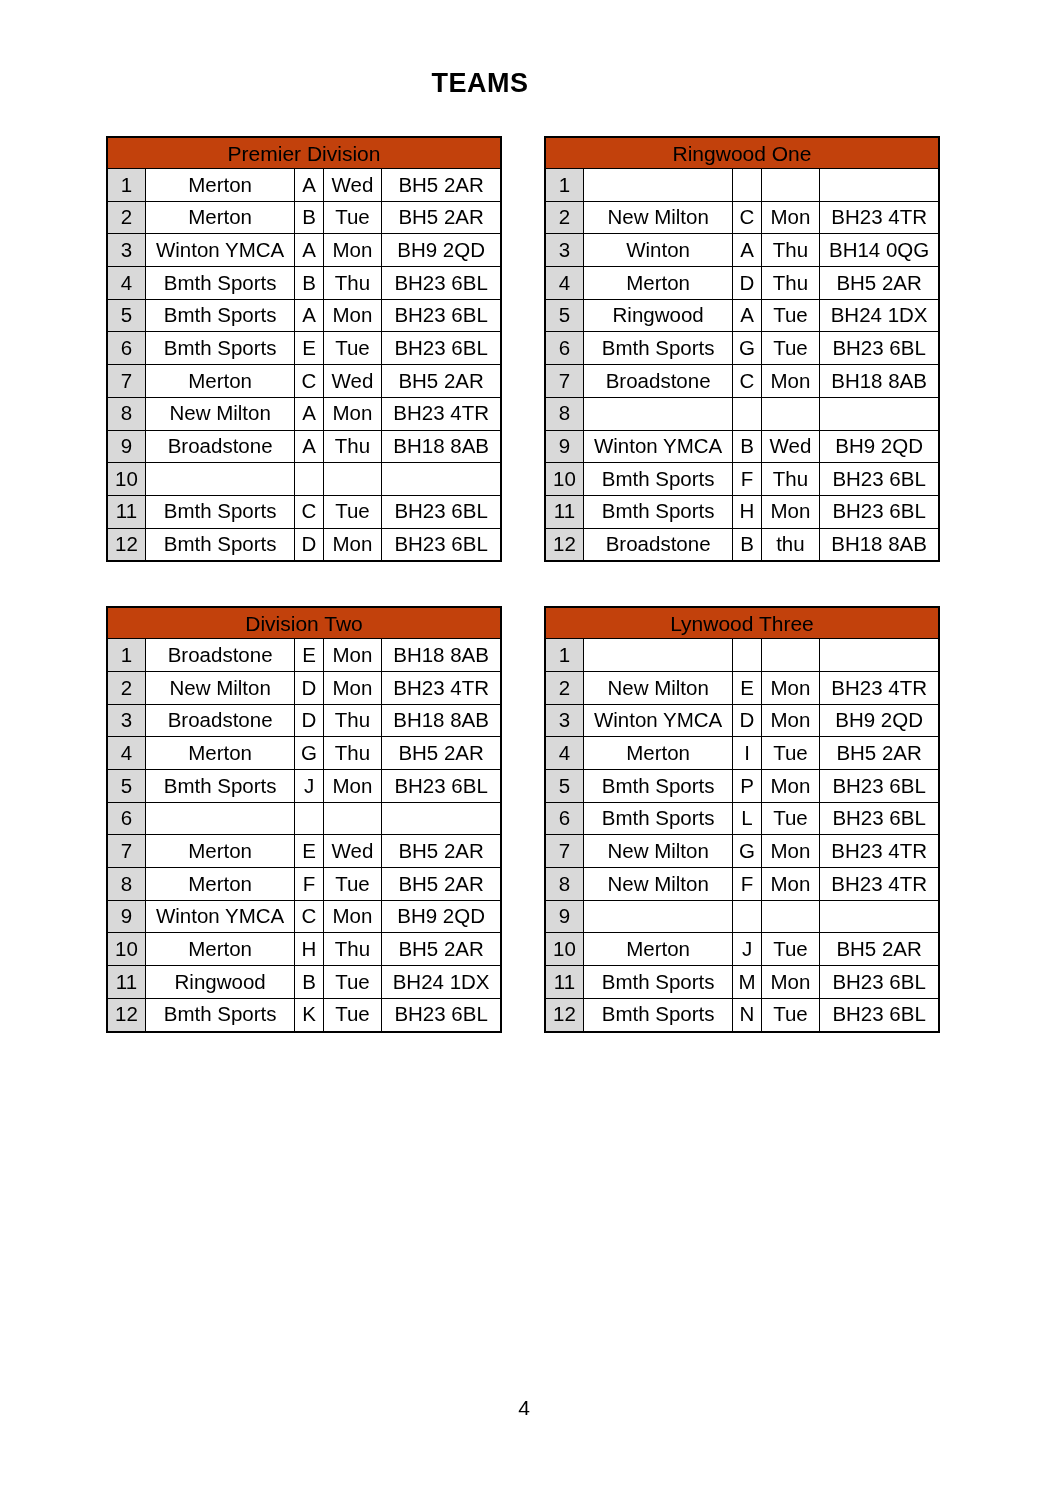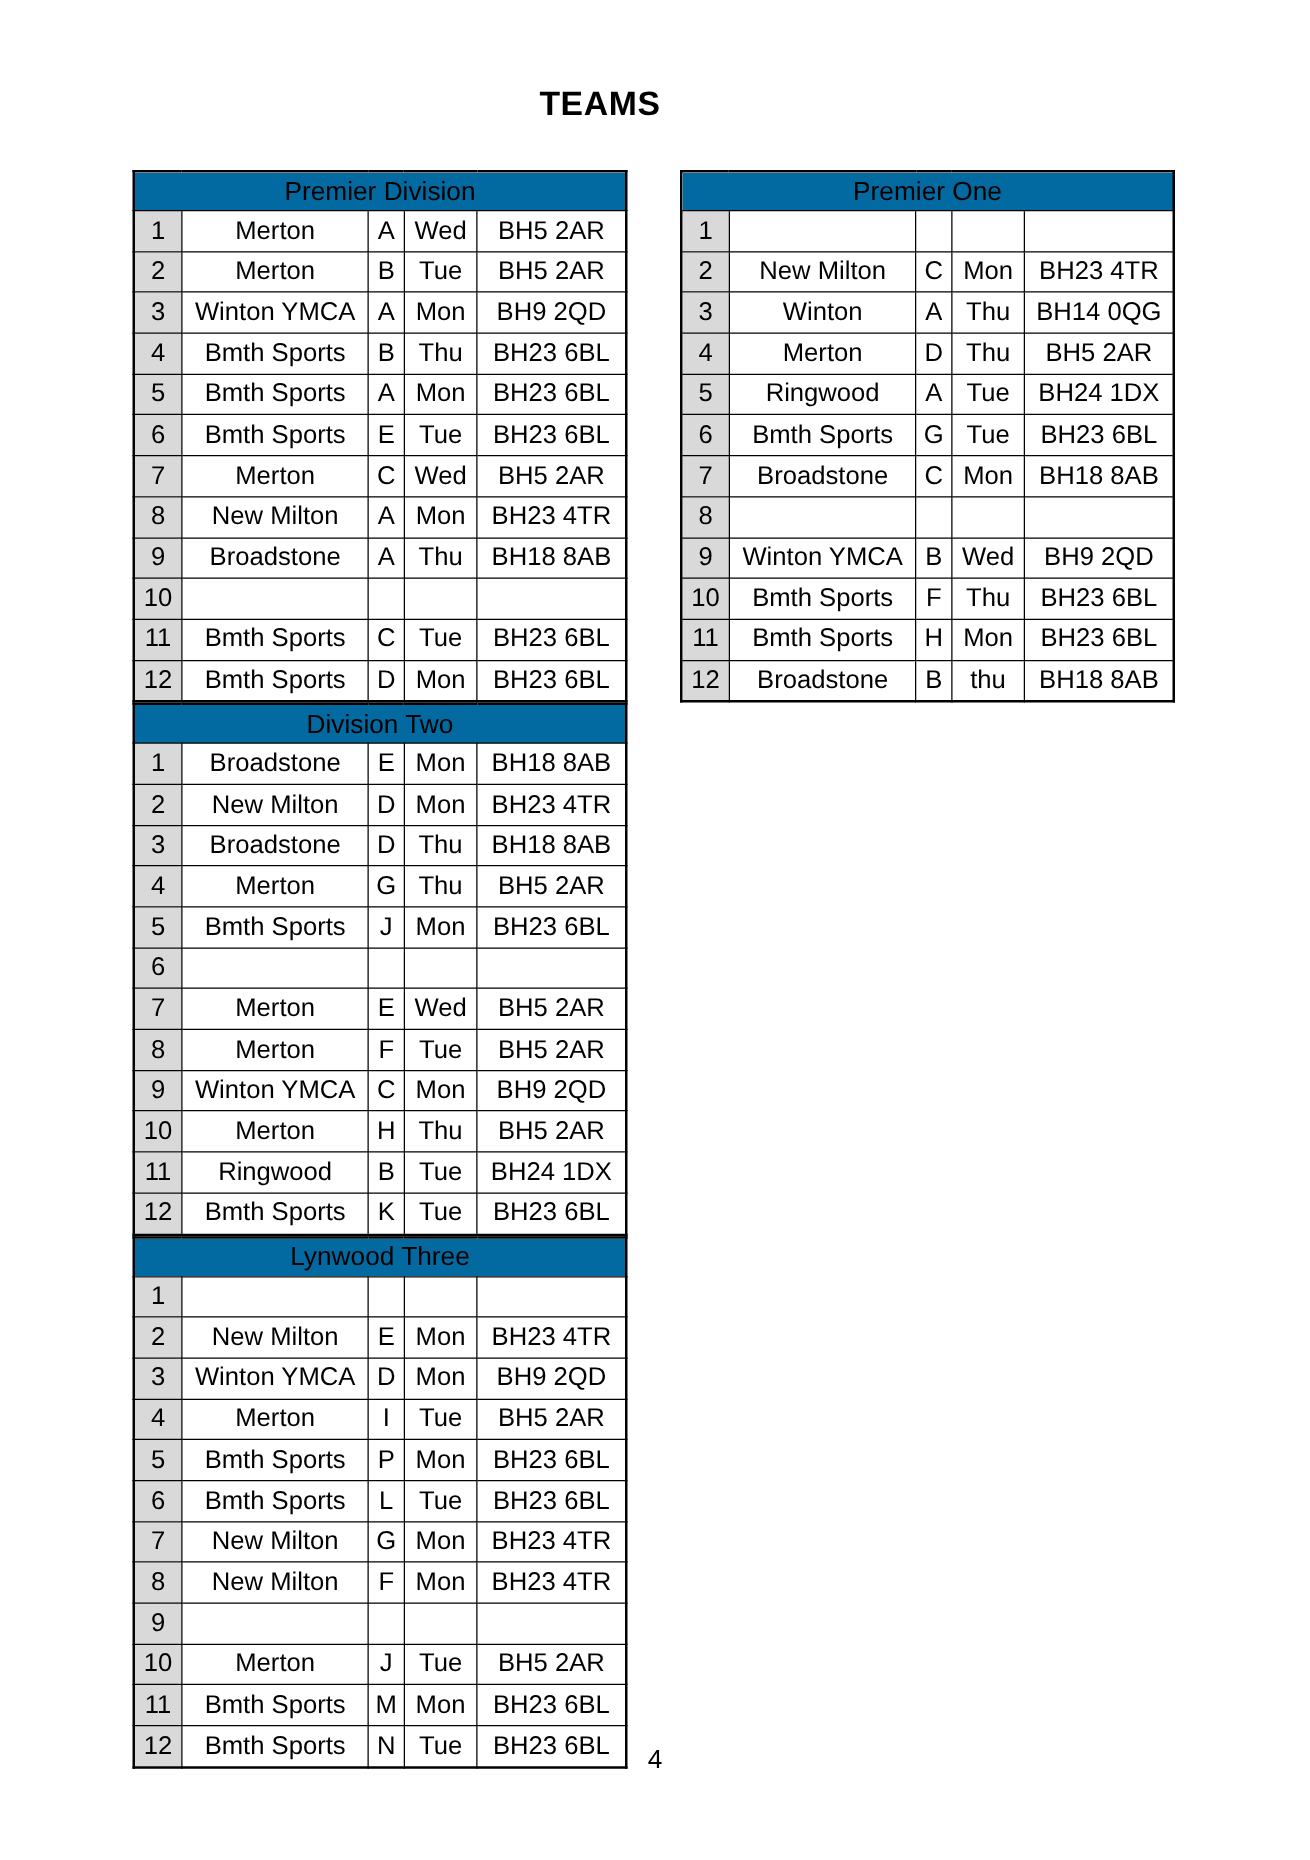--- a/index.html
+++ b/index.html
@@ -34,21 +34,21 @@
     width: 834px;
   }
 
   .table-row-group {
     display: flex;
     flex-direction: row;
     justify-content: space-between;
     width: 834px;
   }
   .table-row-group + .table-row-group {
-    flex-direction: column;
+    margin-top: 44px;
   }
 
   .div-table {
     width: 396px;
     border-collapse: collapse;
     table-layout: fixed;
     border: 2px solid #000000;
   }
 
   .div-table td, .div-table th {
@@ -59,21 +59,21 @@
     font-weight: normal;
     text-align: center;
     vertical-align: middle;
     background: #ffffff;
     line-height: 1;
     white-space: nowrap;
     overflow: hidden;
   }
 
   .div-table thead th {
-    background: #0369a1;
+    background: #c2410c;
     font-size: 21px;
     font-weight: normal;
     height: 30px;
   }
 
   .col-idx   { width: 38px;  background: #d9d9d9 !important; }
   .col-team  { width: 148px; }
   .col-let   { width: 28px; }
   .col-day   { width: 58px; }
   .col-post  { width: 118px; }
@@ -202,21 +202,21 @@
     <table class="div-table">
       <colgroup>
         <col class="col-idx">
           <col class="col-team">
           <col class="col-let">
           <col class="col-day">
           <col class="col-post">
       </colgroup>
       <thead>
         <tr>
-          <th colspan="5">Premier One</th>
+          <th colspan="5">Ringwood One</th>
         </tr>
       </thead>
       <tbody>
           <tr>
             <td class="cell-idx">1</td>
             <td></td>
             <td></td>
             <td></td>
             <td></td>
           </tr>

